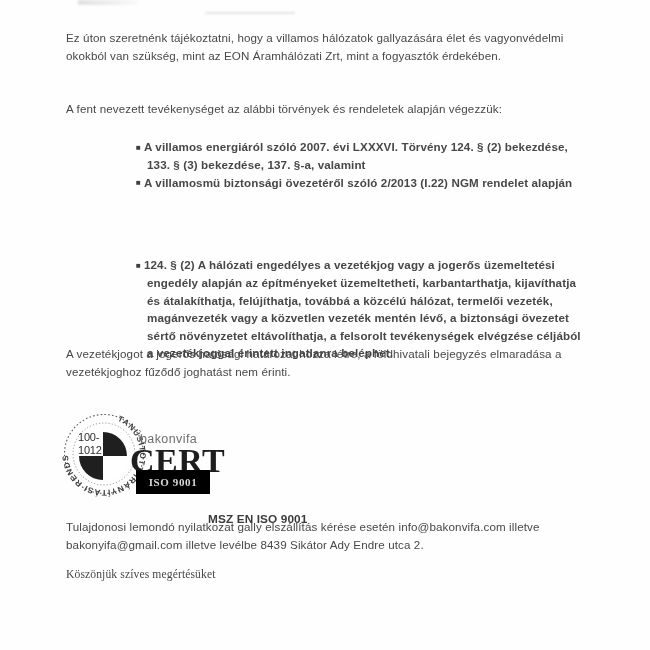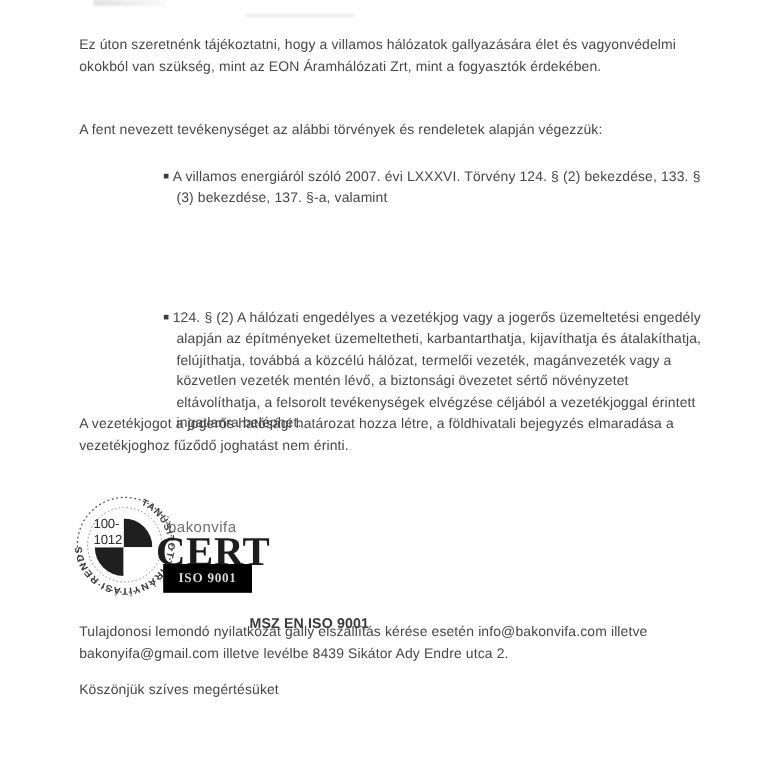--- a/index.html
+++ b/index.html
@@ -45,20 +45,21 @@
     left: 66px;
     width: 520px;
     font-size: 11.6px;
     line-height: 17.5px;
     color: #474747;
     letter-spacing: 0.01em;
   }
   .indent {
     left: 136px;
     width: 452px;
+    font-weight: bold;
   }
   .bullet-line {
     text-indent: -11px;
     padding-left: 11px;
   }
   .bullet-glyph {
     font-size: 8px;
     vertical-align: 1.5px;
     color: #3d3d3d;
     margin-right: 3px;
@@ -161,20 +162,23 @@
   <div class="scan-artifact"></div>
   <div class="scan-artifact2"></div>
 
   <div class="body-text" style="top:100px;">A fent nevezett tevékenységet az alábbi törvények és rendeletek alapján végezzük:</div>
 
   <div class="body-text" style="top:29px;">Ez úton szeretnénk tájékoztatni, hogy a villamos hálózatok gallyazására élet és vagyonvédelmi okokból van szükség, mint az EON Áramhálózati Zrt, mint a fogyasztók érdekében.</div>
 
   <div class="body-text indent" style="top:138px;">
     <div class="bullet-line">
       <span class="bullet-glyph">■</span><span>A villamos energiáról szóló 2007. évi LXXXVI. Törvény 124. § (2) bekezdése, 133. § (3) bekezdése, 137. §-a, valamint</span>
+    </div>
+    <div class="bullet-line">
+      <span class="bullet-glyph">■</span><span>A villamosmü biztonsági övezetéről szóló 2/2013 (I.22) NGM rendelet alapján</span>
     </div>
   </div>
 
 
   <div class="body-text indent" style="top:256px;">
     <div class="bullet-line">
       <span class="bullet-glyph">■</span><span>124. § (2) A hálózati engedélyes a vezetékjog vagy a jogerős üzemeltetési engedély alapján az építményeket üzemeltetheti, karbantarthatja, kijavíthatja és átalakíthatja, felújíthatja, továbbá a közcélú hálózat, termelői vezeték, magánvezeték vagy a közvetlen vezeték mentén lévő, a biztonsági övezetet sértő növényzetet eltávolíthatja, a felsorolt tevékenységek elvégzése céljából a vezetékjoggal érintett ingatlanra beléphet.</span>
     </div>
   </div>
 
@@ -215,15 +219,15 @@
     </div>
   </div>
 
 
   <div class="body-text bold-block" style="left:208px; top:471px; width:385px;margin-top:40px;">
     <div>MSZ EN ISO 9001</div>
   </div>
 
   <div class="body-text" style="top:518px;">Tulajdonosi lemondó nyilatkozat gally elszállítás kérése esetén info@bakonvifa.com illetve bakonyifa@gmail.com illetve levélbe 8439 Sikátor Ady Endre utca 2.</div>
 
-  <div class="body-text" style="top:566px;">Köszönjük szíves megértésüket</div>
+  <div class="body-text" style="top:566px;font-family:Liberation Serif, serif;">Köszönjük szíves megértésüket</div>
 
 </div>
 
 </body></html>

